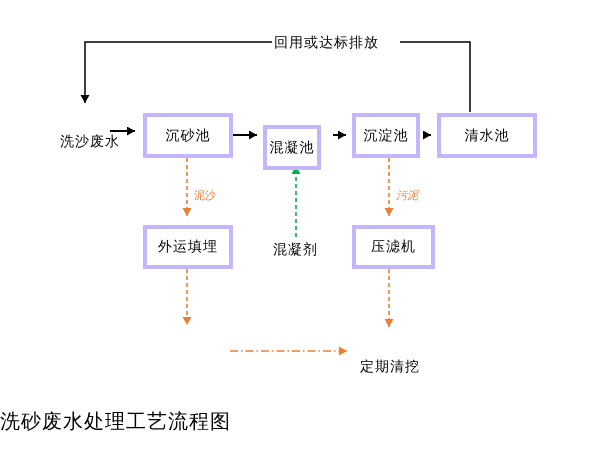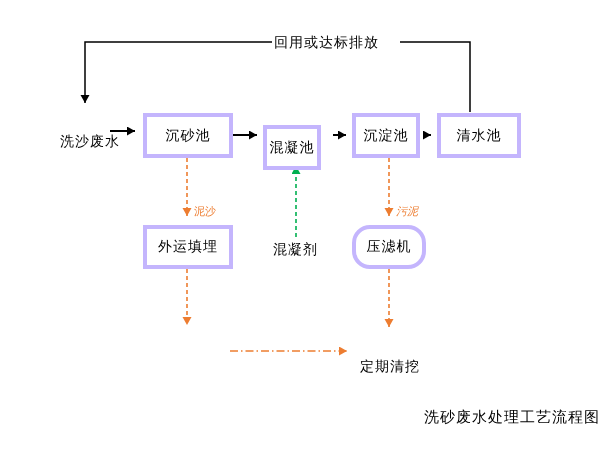--- a/index.html
+++ b/index.html
@@ -28,40 +28,39 @@
     position: absolute;
     font-size: 14px;
     white-space: nowrap;
     letter-spacing: 1px;
   }
   .lbl-small {
     position: absolute;
     font-size: 11px;
     color: #ED7D31;
     white-space: nowrap;
-    margin-top: 16px;
   }
   .feedback-label {
     position: absolute;
     left: 272px;
     top: 33px;
     width: 128px;
     text-align: left;
     background: #ffffff;
     font-size: 14px;
     padding: 1px 2px;
     letter-spacing: 1px;
     white-space: nowrap;
   }
   .diagram-title {
     position: absolute;
     left: 0; right: 0;
     top: 408px;
-    text-align: right;
-    font-size: 15px;
+    text-align: left;
+    font-size: 20px;
     letter-spacing: 1px;
   }
 </style>
 </head>
 <body>
 
 <div class="canvas">
 
   <svg class="wires" viewBox="0 0 600 450">
     <defs>
@@ -94,24 +93,24 @@
     <line x1="230" y1="351" x2="347" y2="351" stroke="#ED7D31" stroke-width="1.6" stroke-dasharray="8,3,1.5,3" marker-end="url(#arrow-orange)"></line>
   </svg>
 
   <div class="feedback-label">回用或达标排放</div>
 
   <div class="lbl" style="left:32px; top:133px;margin-left:28px;">洗沙废水</div>
 
   <div class="node" style="left:143px; top:113px; width:90px; height:45px;">沉砂池</div>
   <div class="node" style="left:263px; top:125px; width:58px; height:45px;">混凝池</div>
   <div class="node" style="left:352px; top:113px; width:68px; height:45px;">沉淀池</div>
-  <div class="node" style="left:437px; top:113px; width:84px; height:45px;">清水池</div>
+  <div class="node" style="left:437px; top:113px; width:100px; height:45px;">清水池</div>
 
   <div class="node" style="left:143px; top:225px; width:90px; height:44px;">外运填埋</div>
-  <div class="node" style="left:352px; top:225px; width:74px; height:44px;border-radius:18px;">压滤机</div>
+  <div class="node" style="left:352px; top:225px; width:83px; height:44px;">压滤机</div>
 
   <div class="lbl-small" style="left:194px; top:188px;">泥沙</div>
   <div class="lbl-small" style="left:396px; top:188px;font-style:italic;">污泥</div>
 
   <div class="lbl" style="left:273px; top:241px;">混凝剂</div>
 
   <div class="lbl" style="left:360px; top:358px;">定期清挖</div>
 
   <div class="diagram-title">洗砂废水处理工艺流程图</div>
 

